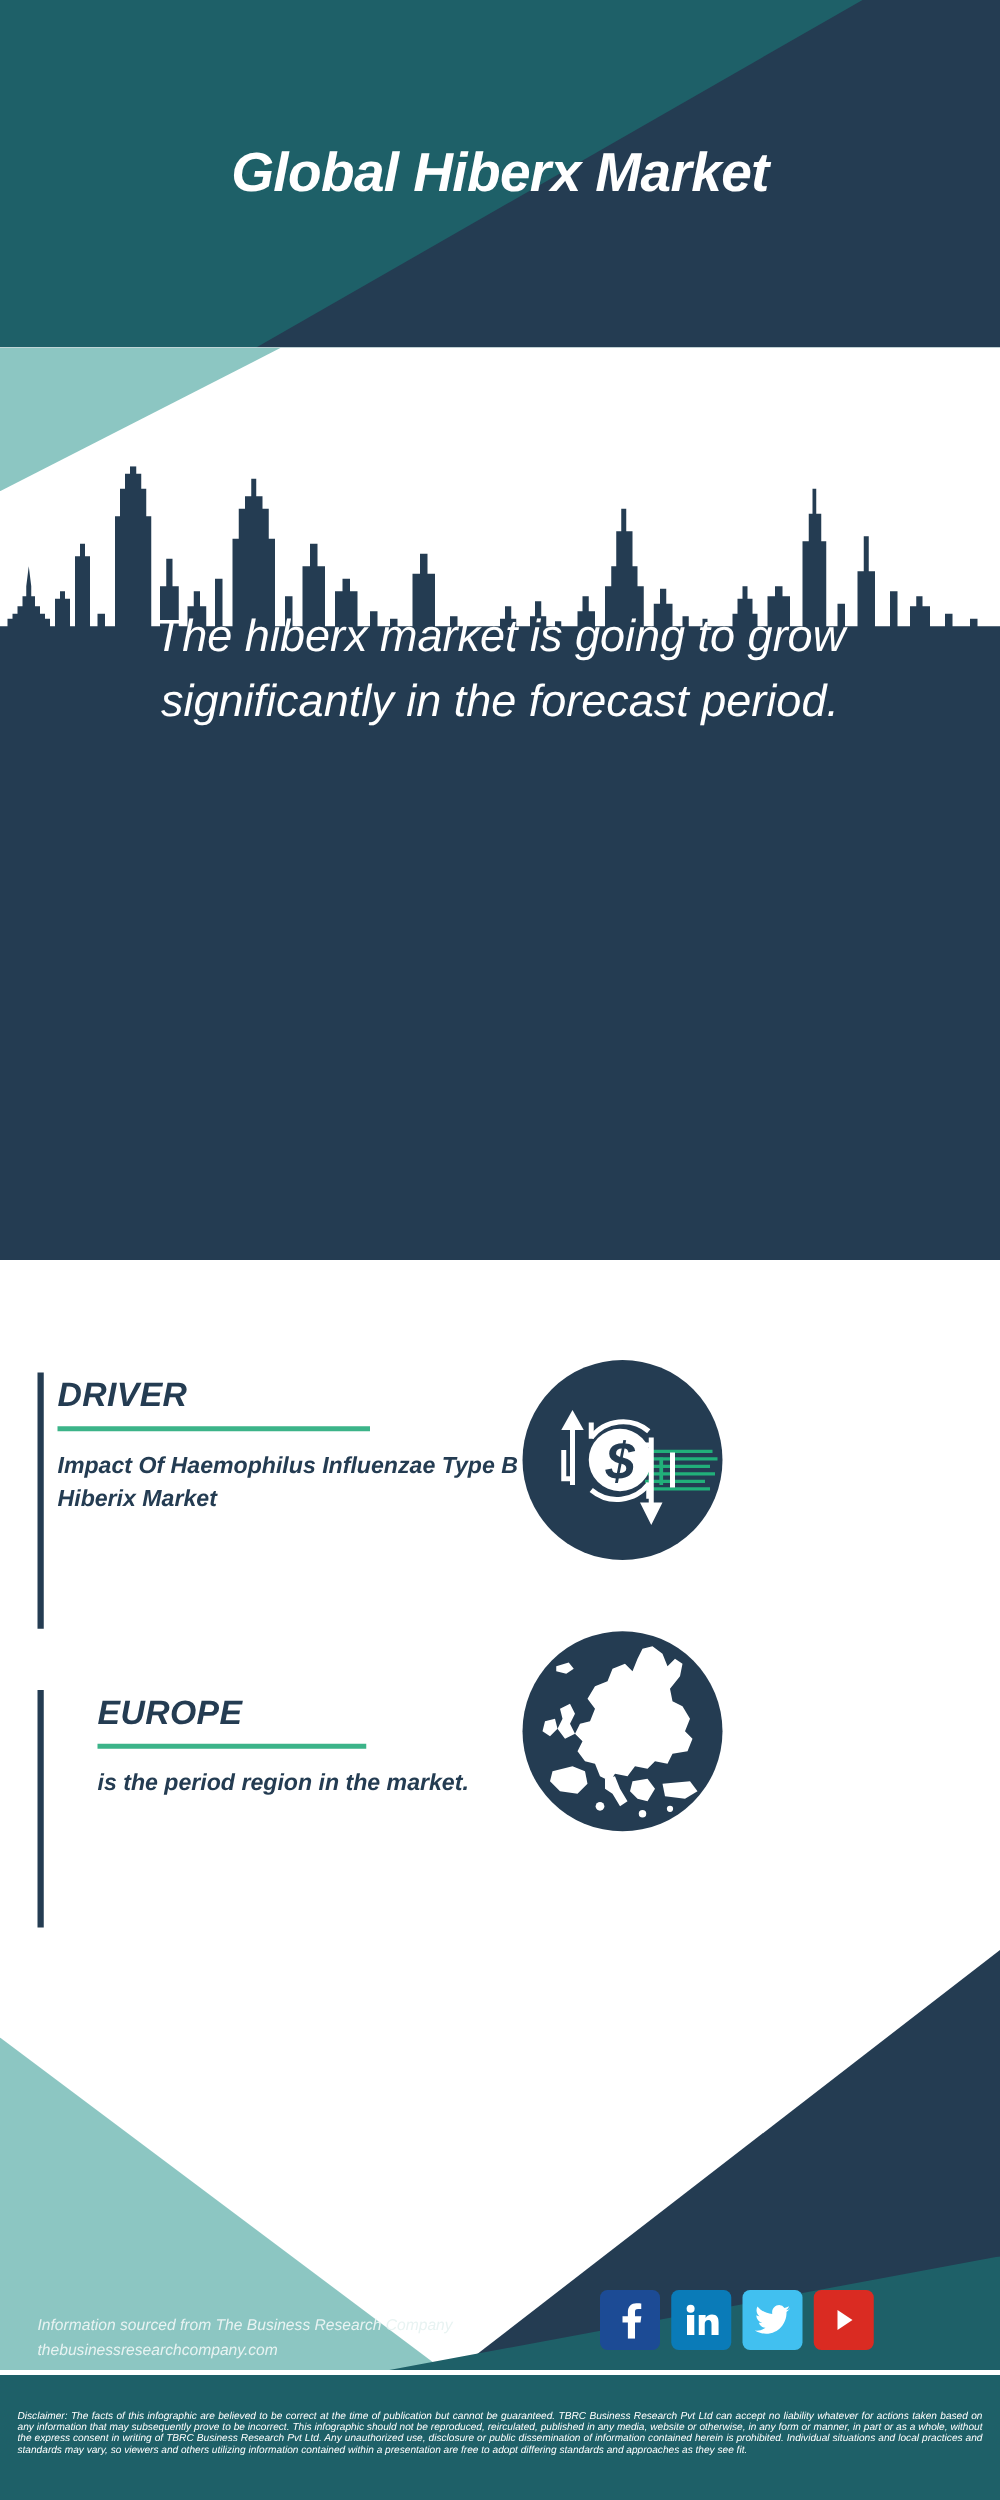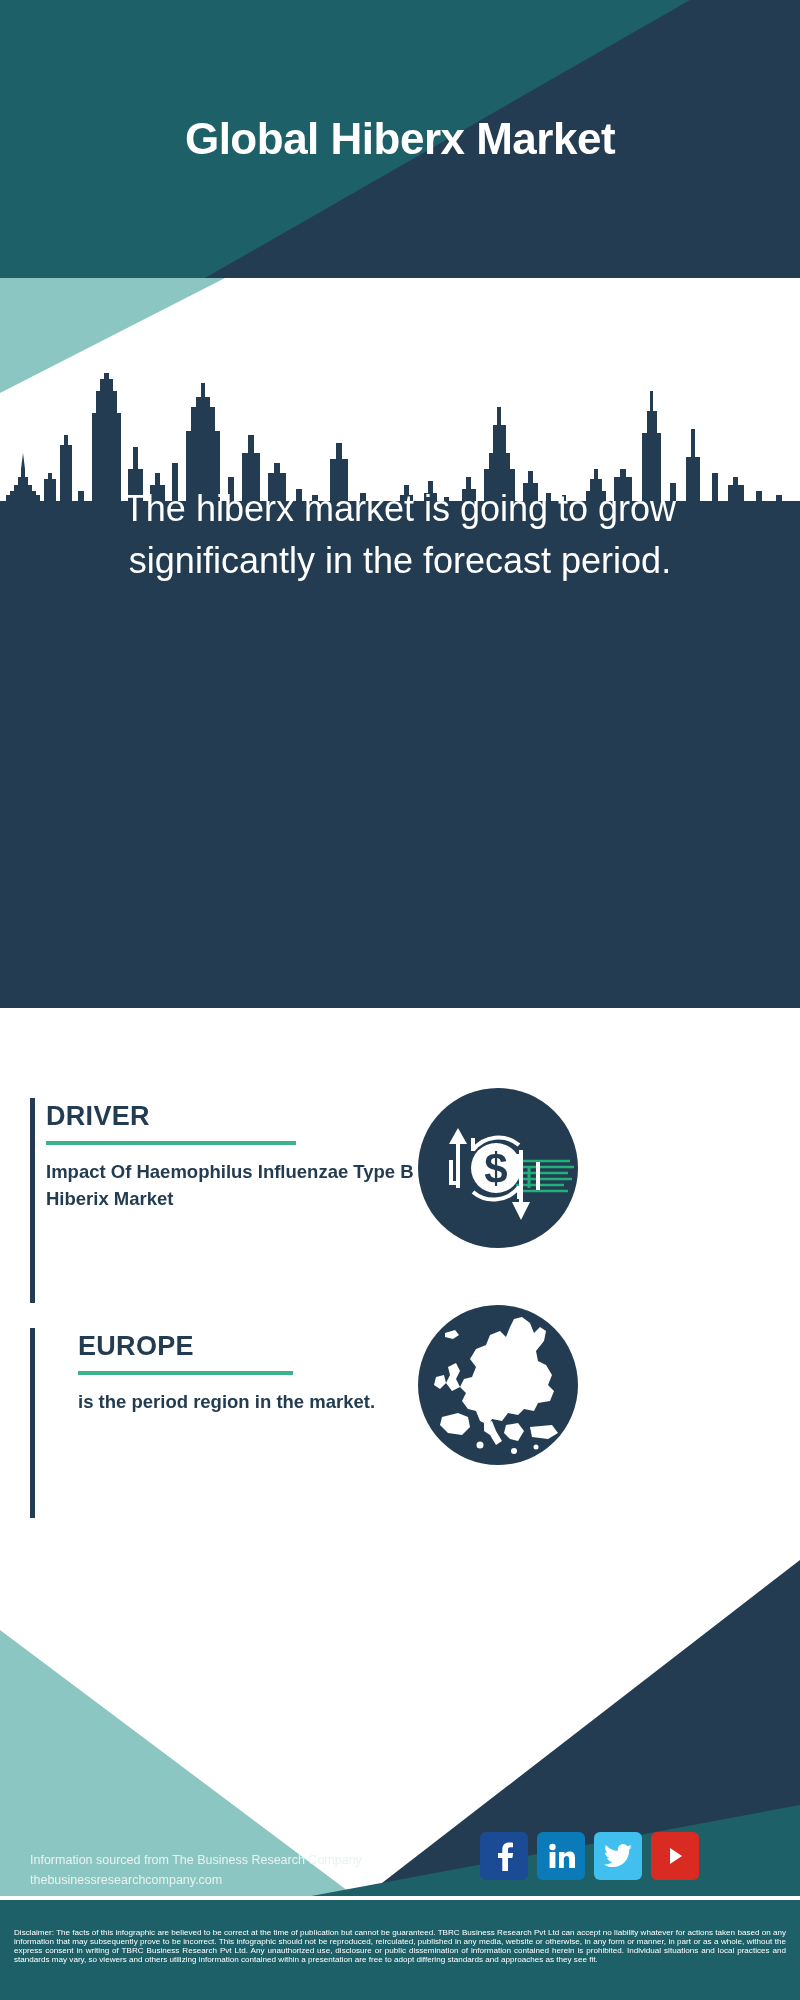--- a/index.html
+++ b/index.html
@@ -3,21 +3,21 @@
 <meta charset="utf-8">
 <style>
   * { margin:0; padding:0; box-sizing:border-box; }
   html,body { width:800px; height:2000px; }
   body {
     font-family:"Liberation Sans", sans-serif;
     background:#ffffff;
     position:relative;
     overflow:hidden;
   }
-  .page { position:relative; width:800px; height:2000px; overflow:hidden; }
+  .page { position:relative; width:800px; height:2000px; overflow:hidden;font-style:italic; }
 
   
   .header {
     position:absolute; left:0; top:0; width:800px; height:278px;
     background:#1e6068; overflow:hidden;
   }
   .header-diag {
     position:absolute; left:0; top:0; width:800px; height:278px;
     background:#243c52;
     clip-path:polygon(690px 0, 800px 0, 800px 278px, 205px 278px);
@@ -60,21 +60,21 @@
     line-height:36px;
   }
   .card-underline {
     width:250px; height:4px; background:#3cb489; margin:7px 0 13px 0;
   }
   .card-body {
     font-size:18.5px; font-weight:bold; color:#243c52; line-height:27px;
   }
 
   .card-driver { top:90px; height:205px; }
-  .card-region { top:320px; height:190px;padding-left:48px; }
+  .card-region { top:344px; height:190px;padding-left:48px; }
   .card-region .card-underline { width:215px; }
 
   
   .icon-circle {
     position:absolute; width:160px; height:160px; border-radius:50%;
     background:#243c52; overflow:hidden;
   }
   .icon-dollar { left:418px; top:1088px; }
   .icon-europe { left:418px; top:1305px; }
 

